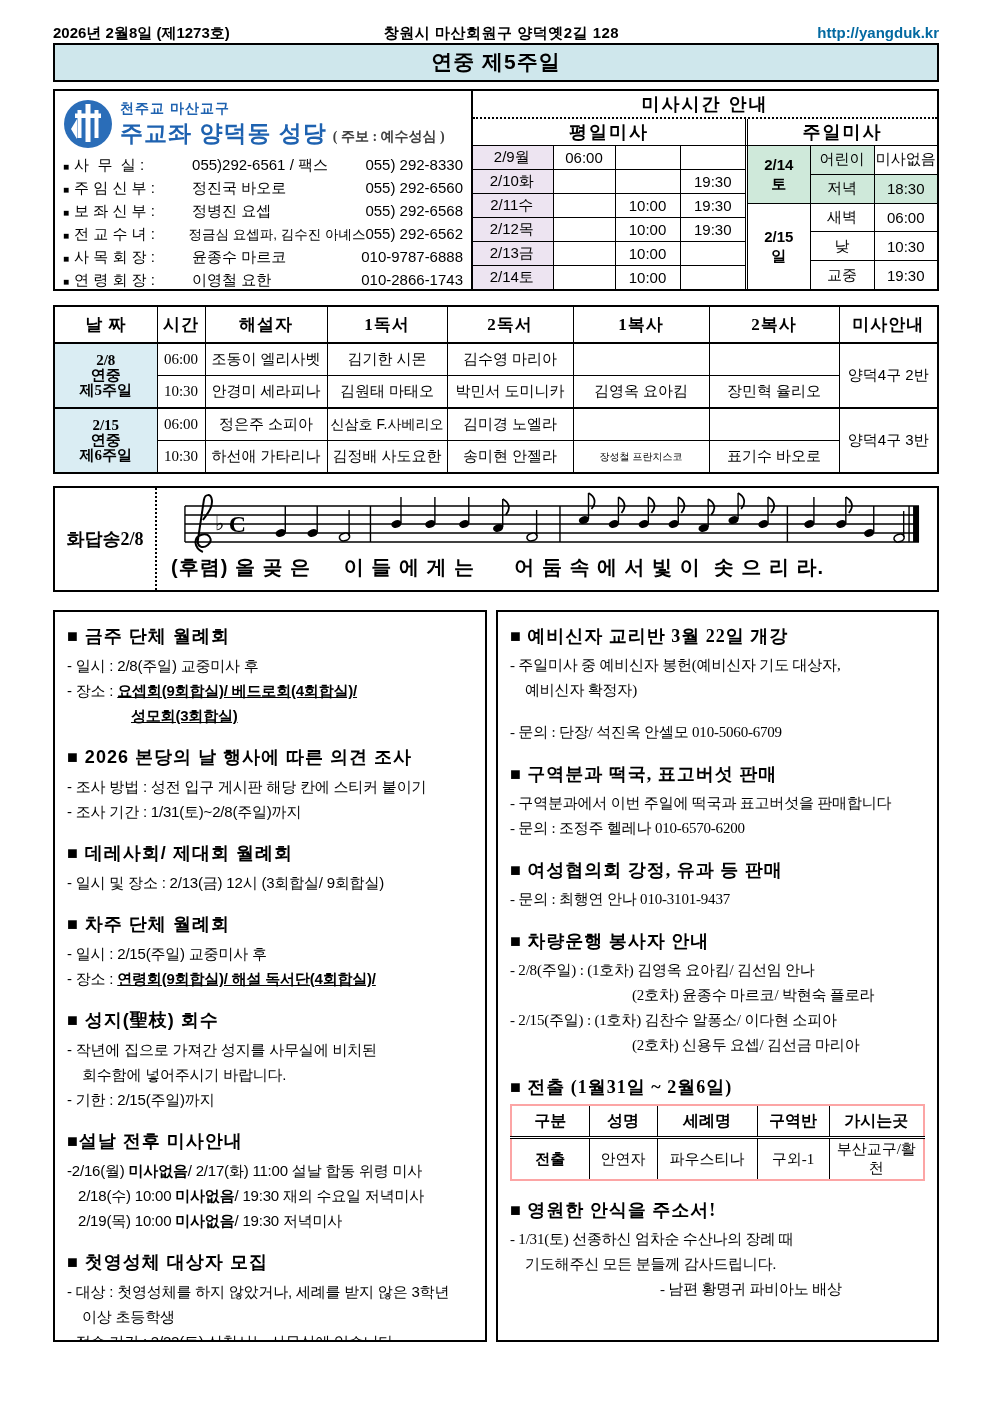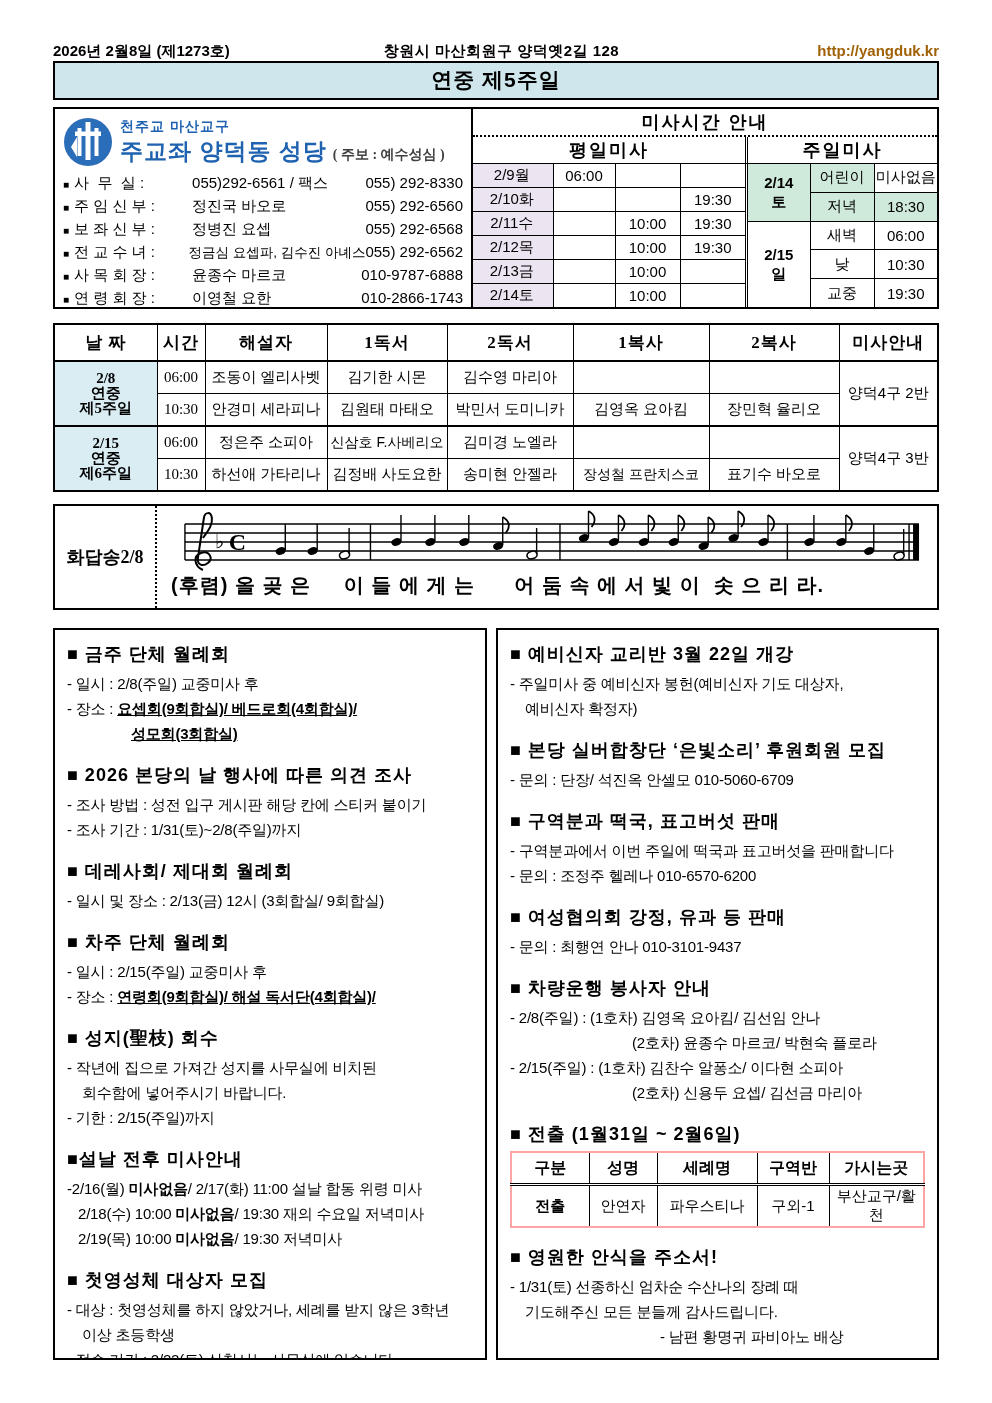--- a/index.html
+++ b/index.html
@@ -1,25 +1,25 @@
 <!DOCTYPE html>
 <html><head>
 <meta charset="utf-8">
 <style>
   html,body{margin:0;padding:0;background:#ffffff;}
   .sheet{position:relative;width:992px;height:1403px;background:#fff;color:#000;
          font-family:"Liberation Sans",sans-serif;overflow:hidden;}
-  .inner{position:absolute;left:53px;top:42px;width:886px;}
+  .inner{position:absolute;left:53px;top:24px;width:886px;}
   .serif{font-family:"Liberation Serif",serif;}
 
   
   .tophdr{display:flex;justify-content:space-between;align-items:baseline;
           font-weight:bold;font-size:15px;}
   .tophdr .addr{letter-spacing:0.5px;}
-  .tophdr a{color:#a16207;text-decoration:none;margin-left:44px;}
+  .tophdr a{color:#0369a1;text-decoration:none;margin-left:44px;}
 
   
   .banner{border:2px solid #000;background:#cfe7ec;text-align:center;
           font-size:21px;font-weight:bold;padding:3px 0 4px;letter-spacing:1px;}
 
   
   .inforow{display:flex;margin-top:7px;height:202px;}
   .parishbox{width:400px;border:2px solid #000;border-right:1px solid #000;
              padding:4px 8px 0 8px;}
   .logoline{display:flex;align-items:center;gap:7px;height:58px;}
@@ -68,21 +68,21 @@
   .psalm-label{width:100px;border-right:2px dotted #000;display:flex;flex-direction:row;
                justify-content:center;align-items:center;font-family:"Liberation Serif",serif;
                font-weight:bold;font-size:18px;line-height:24px;}
   .staffwrap{flex:1;padding:2px 6px 0 6px;}
   .lyrics{white-space:pre;font-weight:bold;font-size:20px;letter-spacing:1px;margin-top:-4px;padding-left:8px;}
 
   
   .notices{display:flex;gap:9px;margin-top:18px;}
   .ncol{border:2px solid #000;padding:12px 12px 0 12px;height:716px;overflow:hidden;}
   .ncol.left{width:406px;}
-  .ncol.right{flex:1;}
+  .ncol.right{flex:1;font-family:Liberation Serif, serif;}
   .sec{margin-bottom:17px;}
   .sec-title{font-size:18px;font-weight:bold;letter-spacing:1px;white-space:nowrap;margin-bottom:5px;}
   .nl{font-size:15px;line-height:25px;white-space:nowrap;letter-spacing:-0.2px;}
   .seg-em{font-weight:bold;text-decoration:underline;}
   .seg-b{font-weight:bold;}
   .ind{padding-left:15px;}
   .ind-sm{padding-left:11px;}
   .ind-place{padding-left:64px;}
   .ind-car{padding-left:122px;}
   .ind-sign{padding-left:150px;}
@@ -347,21 +347,21 @@
       <td>김미경 노엘라</td>
       <td></td>
       <td></td>
       <td rowspan="2" class="rnote">양덕4구 3반</td>
     </tr>
     <tr>
       <td class="rtime">10:30</td>
       <td>하선애 가타리나</td>
       <td>김정배 사도요한</td>
       <td>송미현 안젤라</td>
-      <td style="font-size:14px">장성철 프란치스코</td>
+      <td style="font-size:10px">장성철 프란치스코</td>
       <td>표기수 바오로</td>
     </tr>
   </tbody>
       </table>
 
   <div class="musicbox">
     <div class="psalm-label">
       <div>화답송</div>
       <div class="serif">2/8</div>
     </div>
@@ -485,21 +485,20 @@
       </div>
     </div>
 
     <div class="ncol right">
       <div class="sec">
         <div class="sec-title">■ 예비신자 교리반 3월 22일 개강</div>
         <div class="nl"><span>- 주일미사 중 예비신자 봉헌(예비신자 기도 대상자,</span></div>
         <div class="nl ind"><span>예비신자 확정자)</span></div>
       </div>
       <div class="sec">
-        <div class="sec-title">■ 본당 실버합창단 ‘은빛소리’ 후원회원 모집</div>
         <div class="nl"><span>- 문의 : 단장/ 석진옥 안셀모 010-5060-6709</span></div>
       </div>
       <div class="sec">
         <div class="sec-title">■ 구역분과 떡국, 표고버섯 판매</div>
         <div class="nl"><span>- 구역분과에서 이번 주일에 떡국과 표고버섯을 판매합니다</span></div>
         <div class="nl"><span>- 문의 : 조정주 헬레나 010-6570-6200</span></div>
       </div>
       <div class="sec">
         <div class="sec-title">■ 여성협의회 강정, 유과 등 판매</div>
         <div class="nl"><span>- 문의 : 최행연 안나 010-3101-9437</span></div>

